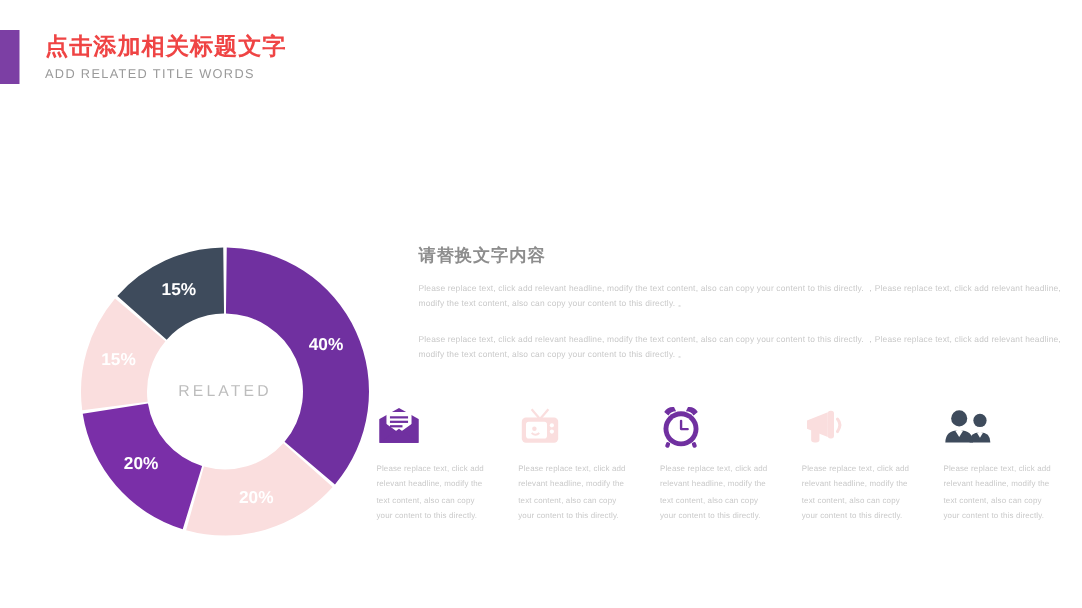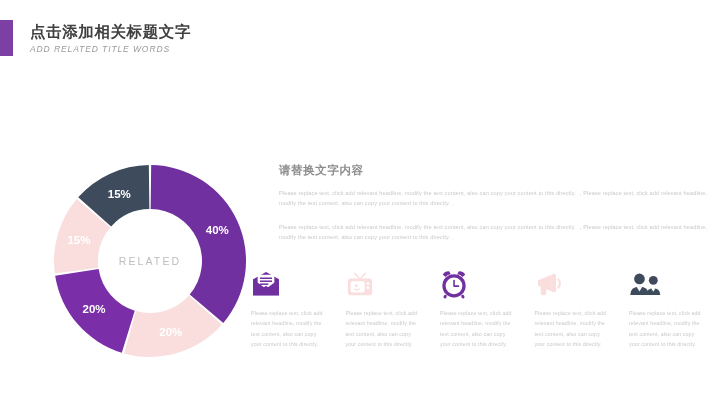--- a/index.html
+++ b/index.html
@@ -9,26 +9,26 @@
     font-family: "Liberation Sans", "DejaVu Sans", sans-serif;
     overflow: hidden;
   }
   .slide { position: relative; width: 721px; height: 405px; background: #fff; }
 
   
   .header { position: absolute; left: 0; top: 20px; display: flex; align-items: stretch; }
   .accent-bar { width: 13px; height: 36px; background: #7C3FA4; }
   .title-block { padding-left: 17px; display: flex; flex-direction: column; justify-content: center; }
   .title-cn {
-    font-size: 15.5px; font-weight: bold; color: #404040;
+    font-size: 15.5px; font-weight: bold; color: #ef4444;
     letter-spacing: 0.6px; line-height: 1.25;
   }
   .title-en {
     font-size: 8.5px; color: #9a9a9a; letter-spacing: 0.9px;
-    margin-top: 3px; line-height: 1.2; font-style: italic;
+    margin-top: 3px; line-height: 1.2;
   }
 
   
   .donut-wrap { position: absolute; left: 52px; top: 163px; width: 196px; height: 196px; }
   .donut-svg { display: block; }
   .donut-center-label {
     position: absolute; left: 0; top: 0; width: 196px; height: 196px;
     display: flex; align-items: center; justify-content: center;
     font-size: 10.5px; color: #bdbdbd; letter-spacing: 2.1px;
     pointer-events: none;

